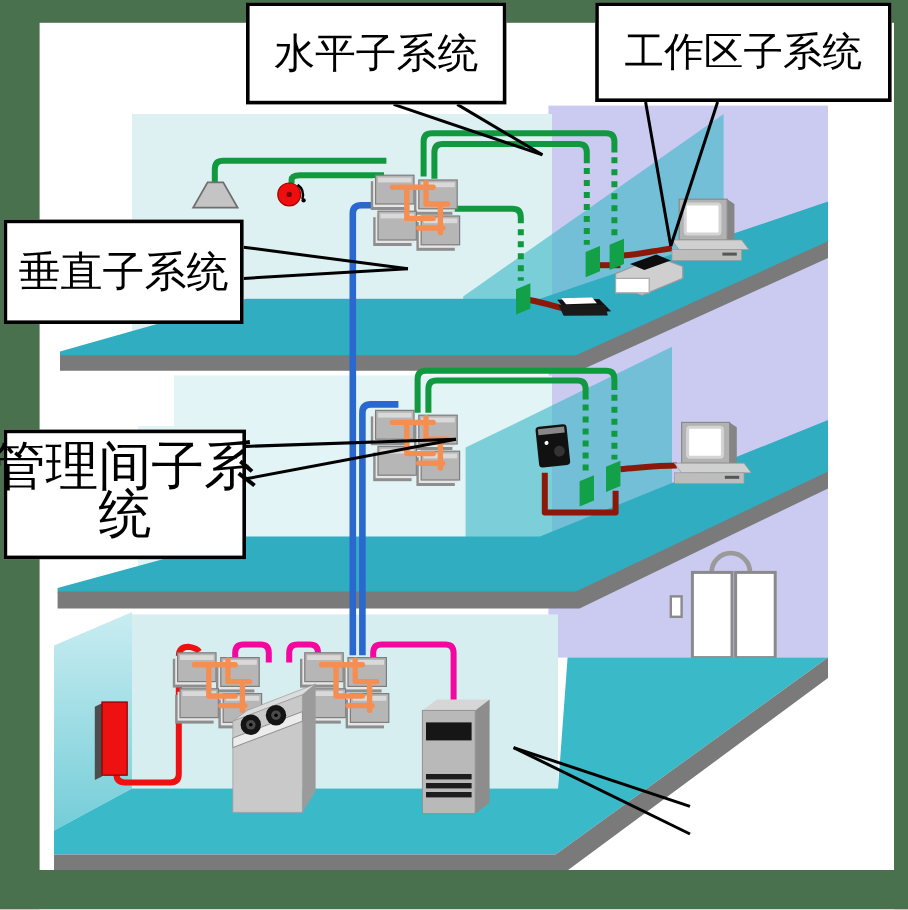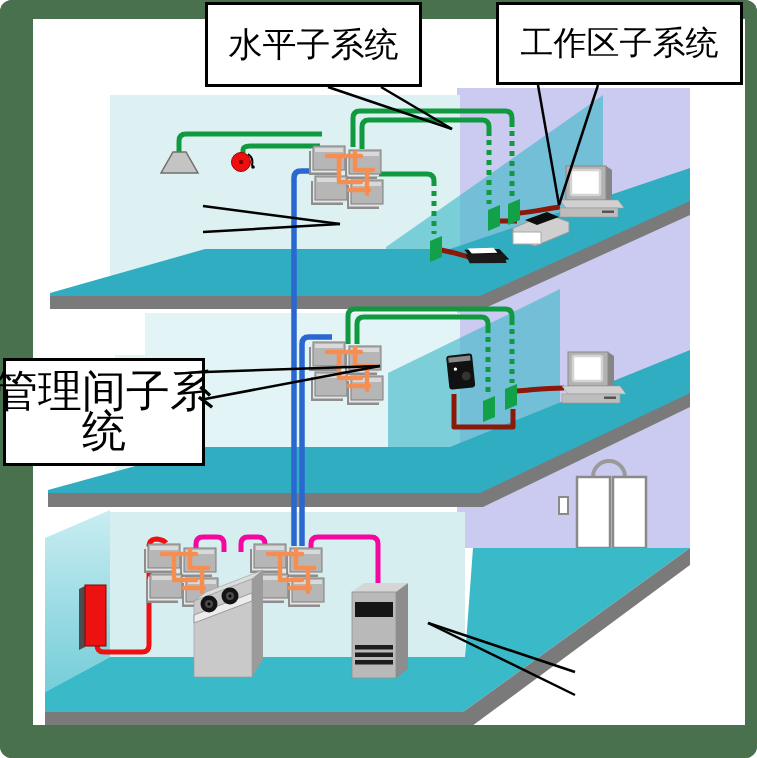--- a/index.html
+++ b/index.html
@@ -1,17 +1,17 @@
 <!DOCTYPE html>
 <html style="--frame_green: #4a714e; --lavender: #cbcbf2; --room_cyan_top: #ddf1f3; --room_cyan_mid: #e2f4f5; --room_cyan_bottom: #d7eef0; --slab_teal: #30adc0; --ground_teal: #3ab9c8; --slab_gray: #7a7a7a; --glass_teal: rgba(62,184,198,0.62); --cable_green: #10993e; --cable_blue: #2a67cf; --cable_darkred: #8b1808; --cable_pink: #f307a0; --cable_red: #ee1111; --patch_orange: #f68e52; --outlet_green: #12a048; --callout_black: #000000;"><head>
 <meta charset="utf-8">
 <style>
   html,body{margin:0;padding:0;background:#fff;}
   #stage{position:relative;width:757px;height:758px;overflow:hidden;
-         font-family:Liberation Serif, serif;background:#fca5a5;border-radius:12px;}
+         font-family:Liberation Mono, monospace;background:#fca5a5;}
   #scene{position:absolute;left:0;top:0;}
   .callout{position:absolute;background:#fff;border:3px solid #000;
            display:flex;flex-direction:column;align-items:center;justify-content:center;
            color:#000;text-align:center;z-index:10;box-sizing:border-box;}
   .callout .line{display:block;white-space:nowrap;}
   #lbl-horizontal{left:205px;top:2px;width:217px;height:85px;font-size:34px;}
   #lbl-workarea{left:496px;top:2px;width:247px;height:83px;font-size:33px;}
   #lbl-vertical{left:3px;top:183px;width:200px;height:87px;font-size:35px;}
   #lbl-management{left:3px;top:358px;width:202px;height:108px;font-size:44px;line-height:40px;}
   #lbl-equipment{left:575px;top:655px;width:180px;height:86px;font-size:32px;line-height:39px;}
@@ -212,18 +212,21 @@
     <rect x="0" y="725" width="757" height="33"></rect>
   </g>
 </svg>
 
 <div class="callout" id="lbl-horizontal">
   <span class="line">水平子系统</span>
 </div>
 <div class="callout" id="lbl-workarea">
   <span class="line">工作区子系统</span>
 </div>
+<div class="callout" id="lbl-vertical">
+  <span class="line">垂直子系统</span>
+</div>
 <div class="callout" id="lbl-management">
   <span class="line">管理间子系</span>
   <span class="line">统</span>
 </div>
 
 </div>
 
 </body></html>

